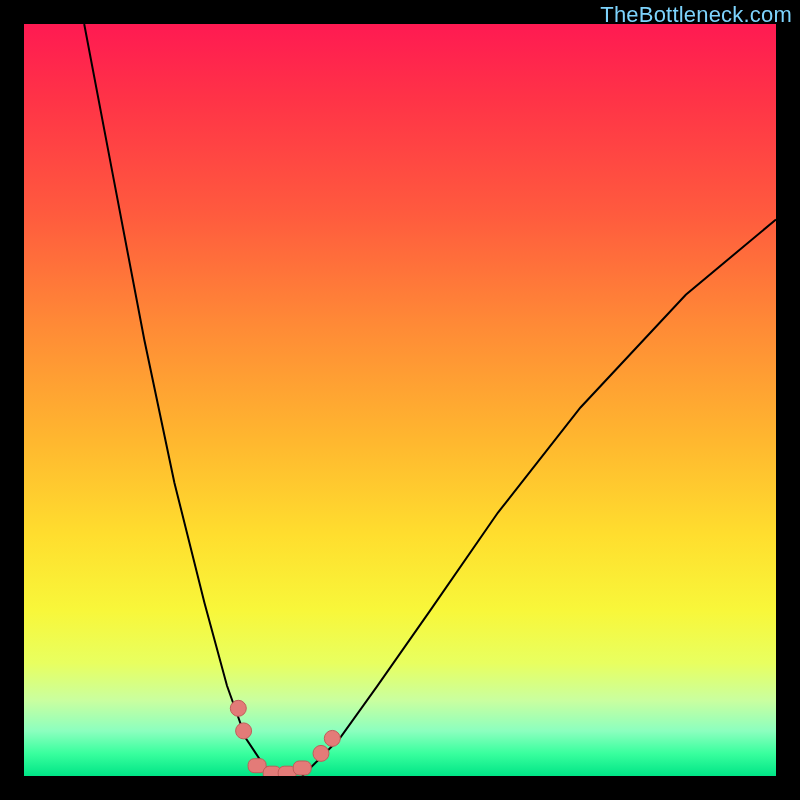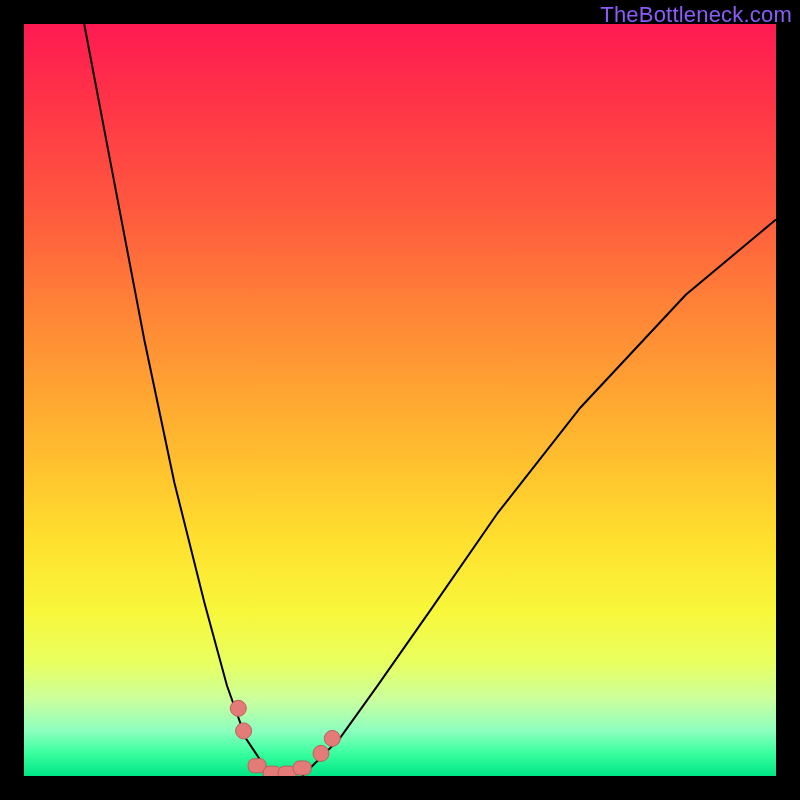--- a/index.html
+++ b/index.html
@@ -40,21 +40,21 @@
       #c9ffa0 90%,
       #8cffbf 94%,
       #39ff9e 97%,
       #00e586 100%
     );
   }
   .watermark {
     position: absolute;
     top: 2px;
     right: 8px;
-    color: #8b5cf6;
+    color: #7dd3fc;
     font-size: 22px;
     font-weight: 500;
     letter-spacing: 0.2px;
     user-select: none;
   }
   svg.curves {
     position: absolute;
     inset: 0;
   }
   .curve {

